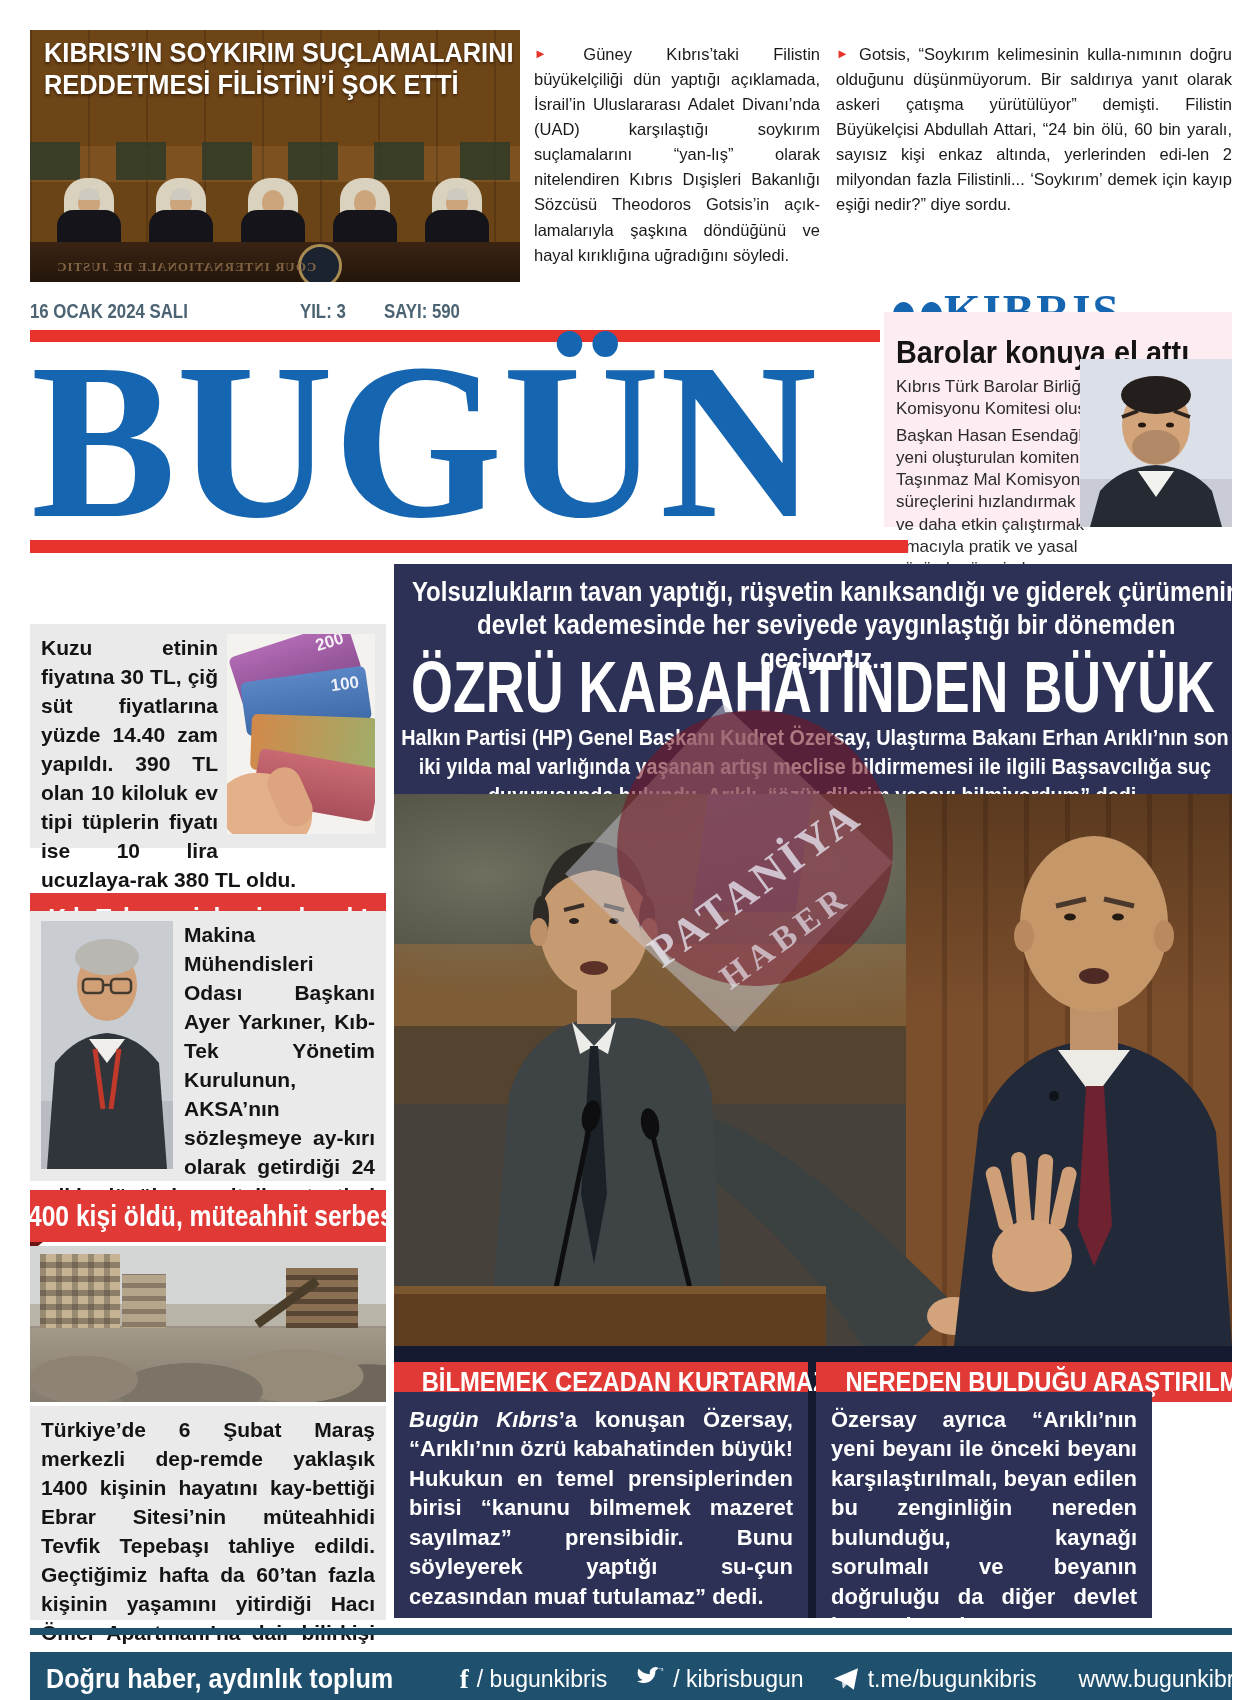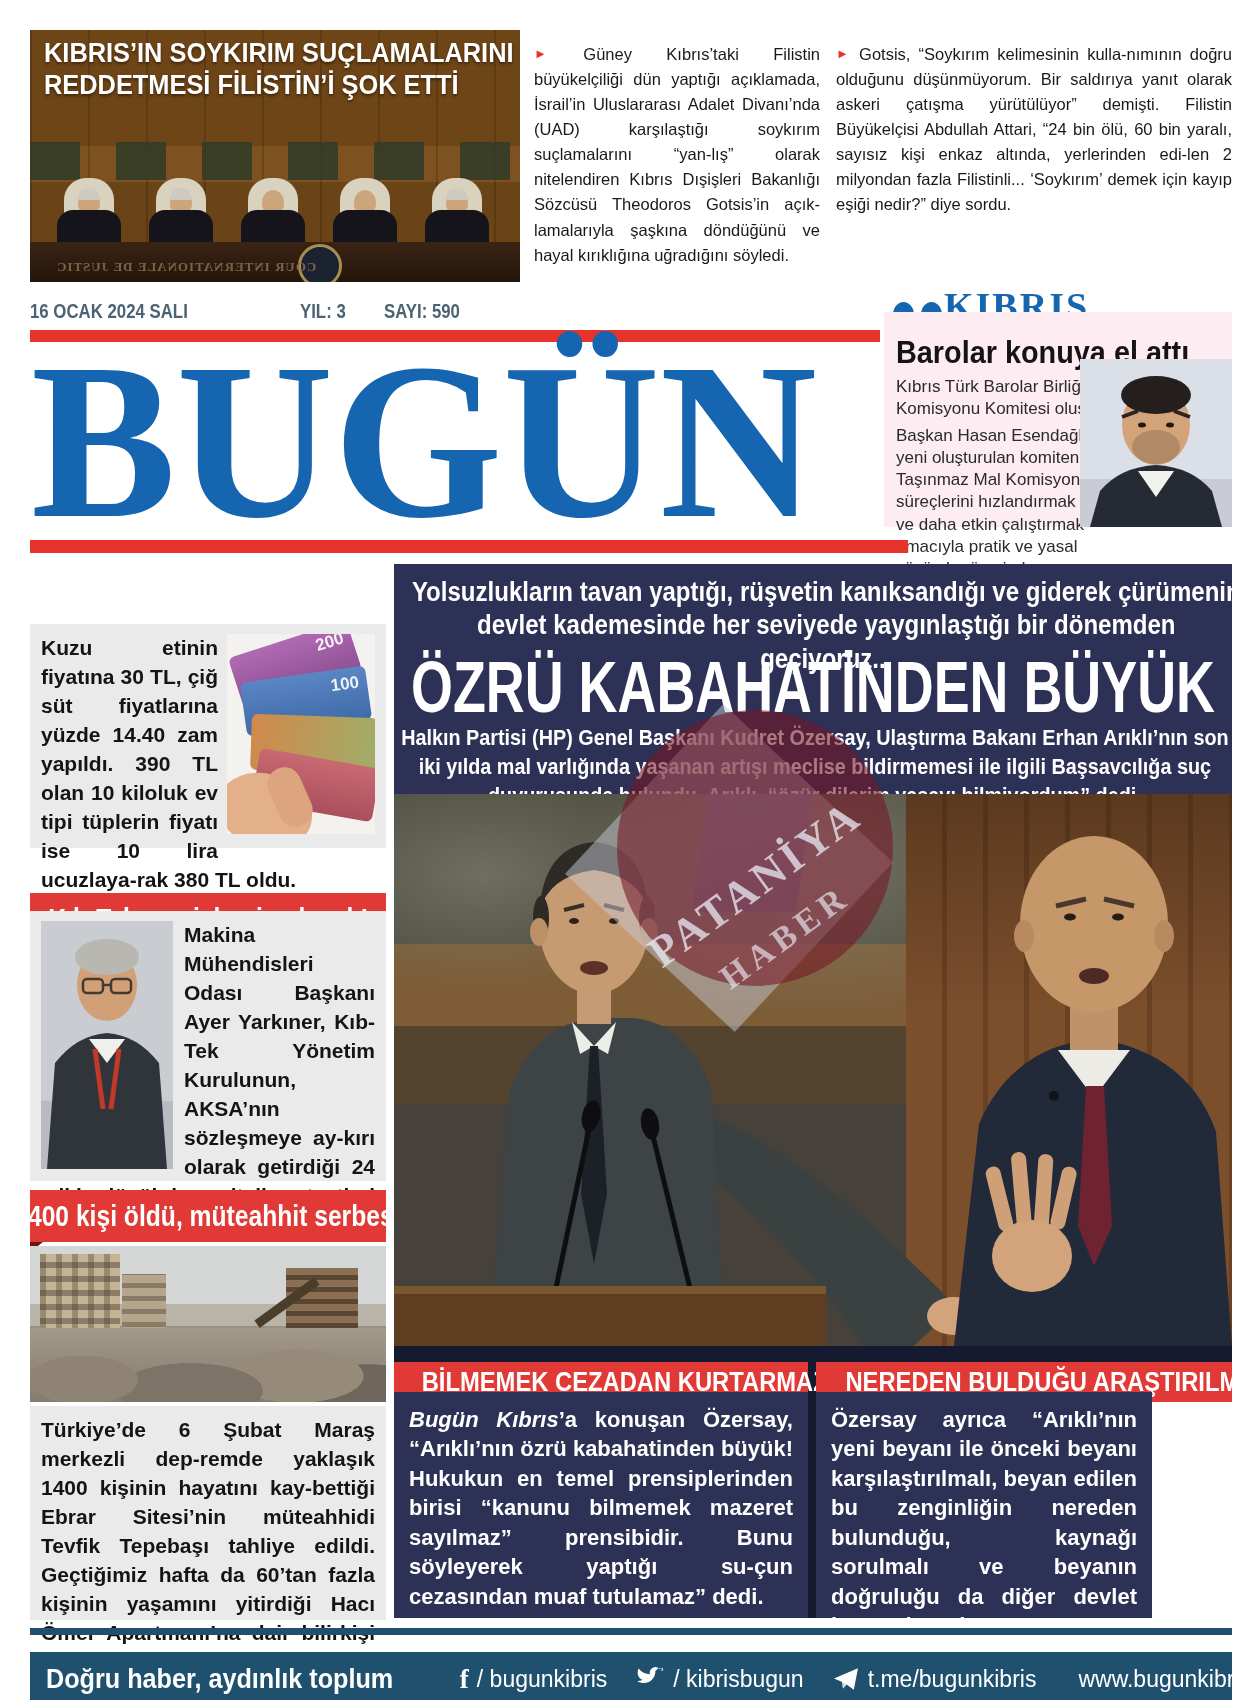--- a/index.html
+++ b/index.html
@@ -35,21 +35,21 @@
   .bullet { color:#e8322c; font-size:13px; vertical-align:2px; padding-right:2px; }
 
   
   .dateline { top:299px; font-weight:bold; font-size:21px; color:#4b6372;
     transform:scaleX(.8); transform-origin:left top; white-space:nowrap; }
   .d-date { left:30px; } .d-year { left:300px; } .d-issue { left:384px; }
   .rule-red1 { left:30px; top:330px; width:850px; height:12px; background:#e8322c; }
   .mh-dots { left:893px; top:302px; display:flex; gap:7px; }
   .mh-dots i { width:21px; height:26px; background:#1565b0; border-radius:50%; }
   .mh-kibris { left:944px; top:284px; font-family:"Liberation Serif",serif; font-weight:bold;
-    font-size:38px; letter-spacing:2px; color:#1565b0; }
+    font-size:47px; letter-spacing:2px; color:#1565b0; }
   .mh-bugun { left:28px; top:330px; }
 
   
   .barolar { left:884px; top:312px; width:348px; height:215px; background:#fdecf2; padding:23px 12px; }
   .barolar h2 { font-size:31px; font-weight:bold; color:#151412; transform:scaleX(.93);
     transform-origin:left top; white-space:nowrap; }
   .barolar p { font-size:17px; line-height:1.3; color:#2b2b2b; margin-top:5px; text-align:left; }
   .barolar .b2 { width:200px; }
   .barolar-photo { position:absolute; right:0; bottom:0; width:152px; height:168px; }
 

